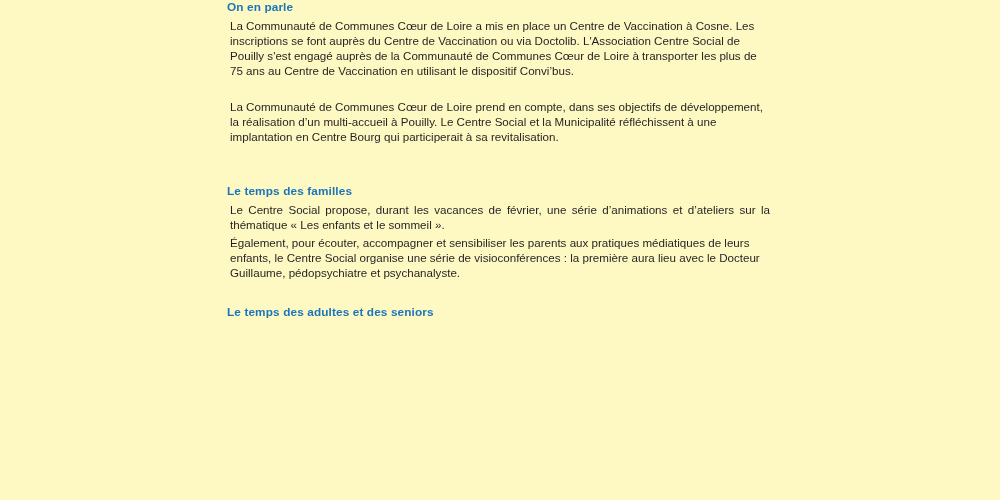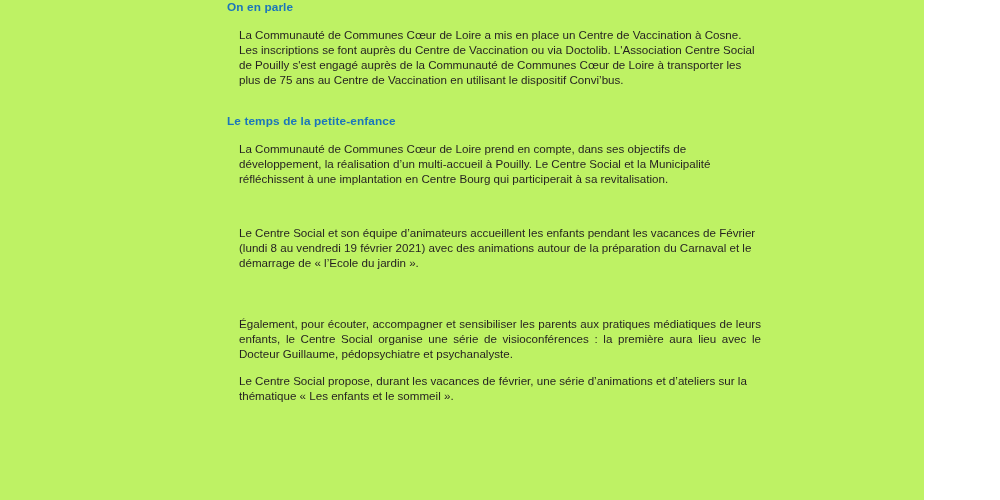--- a/index.html
+++ b/index.html
@@ -9,23 +9,23 @@
   }
   body {
     width: 1000px;
     height: 500px;
     overflow: hidden;
     font-family: "Liberation Sans", sans-serif;
     color: #231f20;
   }
   .page {
     position: relative;
-    width: 924px;
+    width: 1000px;
     height: 500px;
-    background: #bef264;
+    background: #fef9c3;
     overflow: hidden;
   }
   .content-column {
     position: absolute;
     left: 227px;
     top: 0px;
     width: 546px;
   }
   .section {
     margin: 0;
@@ -45,21 +45,21 @@
     font-size: 11.6px;
     line-height: 15px;
     color: #231f20;
     text-align: justify;
     text-justify: inter-word;
     margin: 0;
     -webkit-hyphens: none;
     hyphens: none;
   }
   .section-body p {
-    margin: 12px;
+    margin: 3px;
     text-align: justify;
   }
   .section-body p:last-child {
     text-align: left;
   }
   .gap-md { height: 15px; }
   .gap-lg { height: 22px; }
 </style>
 </head>
 <body>
@@ -70,42 +70,42 @@
     <div class="section">
       <div class="section-heading">On en parle</div>
       <div class="section-body">
         <p>La Communauté de Communes Cœur de Loire a mis en place un Centre de Vaccination à Cosne. Les inscriptions se font auprès du Centre de Vaccination ou via Doctolib. L'Association Centre Social de Pouilly s'est engagé auprès de la Communauté de Communes Cœur de Loire à transporter les plus de 75 ans au Centre de Vaccination en utilisant le dispositif Convi’bus.</p>
       </div>
     </div>
 
     <div class="gap-md"></div>
 
     <div class="section">
-      <div class="section-heading">Le temps de la petite-enfance</div>
       <div class="section-body">
         <p>La Communauté de Communes Cœur de Loire prend en compte, dans ses objectifs de développement, la réalisation d’un multi-accueil à Pouilly. Le Centre Social et la Municipalité réfléchissent à une implantation en Centre Bourg qui participerait à sa revitalisation.</p>
       </div>
     </div>
 
     <div class="gap-md"></div>
 
     <div class="section">
       <div class="section-body">
-        <p>Le Centre Social et son équipe d’animateurs accueillent les enfants pendant les vacances de Février (lundi 8 au vendredi 19 février 2021) avec des animations autour de la préparation du Carnaval et le démarrage de « l’Ecole du jardin ».</p>
       </div>
     </div>
 
     <div class="gap-lg"></div>
 
     <div class="section">
+      <div class="section-heading">Le temps des familles</div>
       <div class="section-body">
+        <p>Le Centre Social propose, durant les vacances de février, une série d’animations et d’ateliers sur la thématique « Les enfants et le sommeil ».</p>
         <p>Également, pour écouter, accompagner et sensibiliser les parents aux pratiques médiatiques de leurs enfants, le Centre Social organise une série de visioconférences : la première aura lieu avec le Docteur Guillaume, pédopsychiatre et psychanalyste.</p>
-        <p>Le Centre Social propose, durant les vacances de février, une série d’animations et d’ateliers sur la thématique « Les enfants et le sommeil ».</p>
       </div>
     </div>
 
     <div class="gap-lg"></div>
 
     <div class="section">
+      <div class="section-heading">Le temps des adultes et des seniors</div>
     </div>
 
   </div>
 </div>
 
 </body></html>

